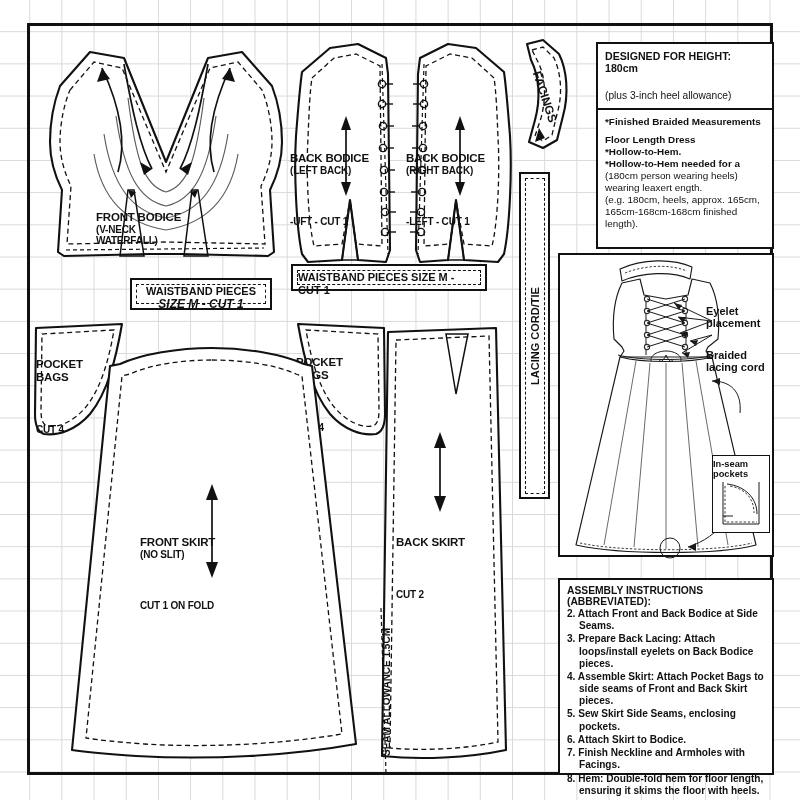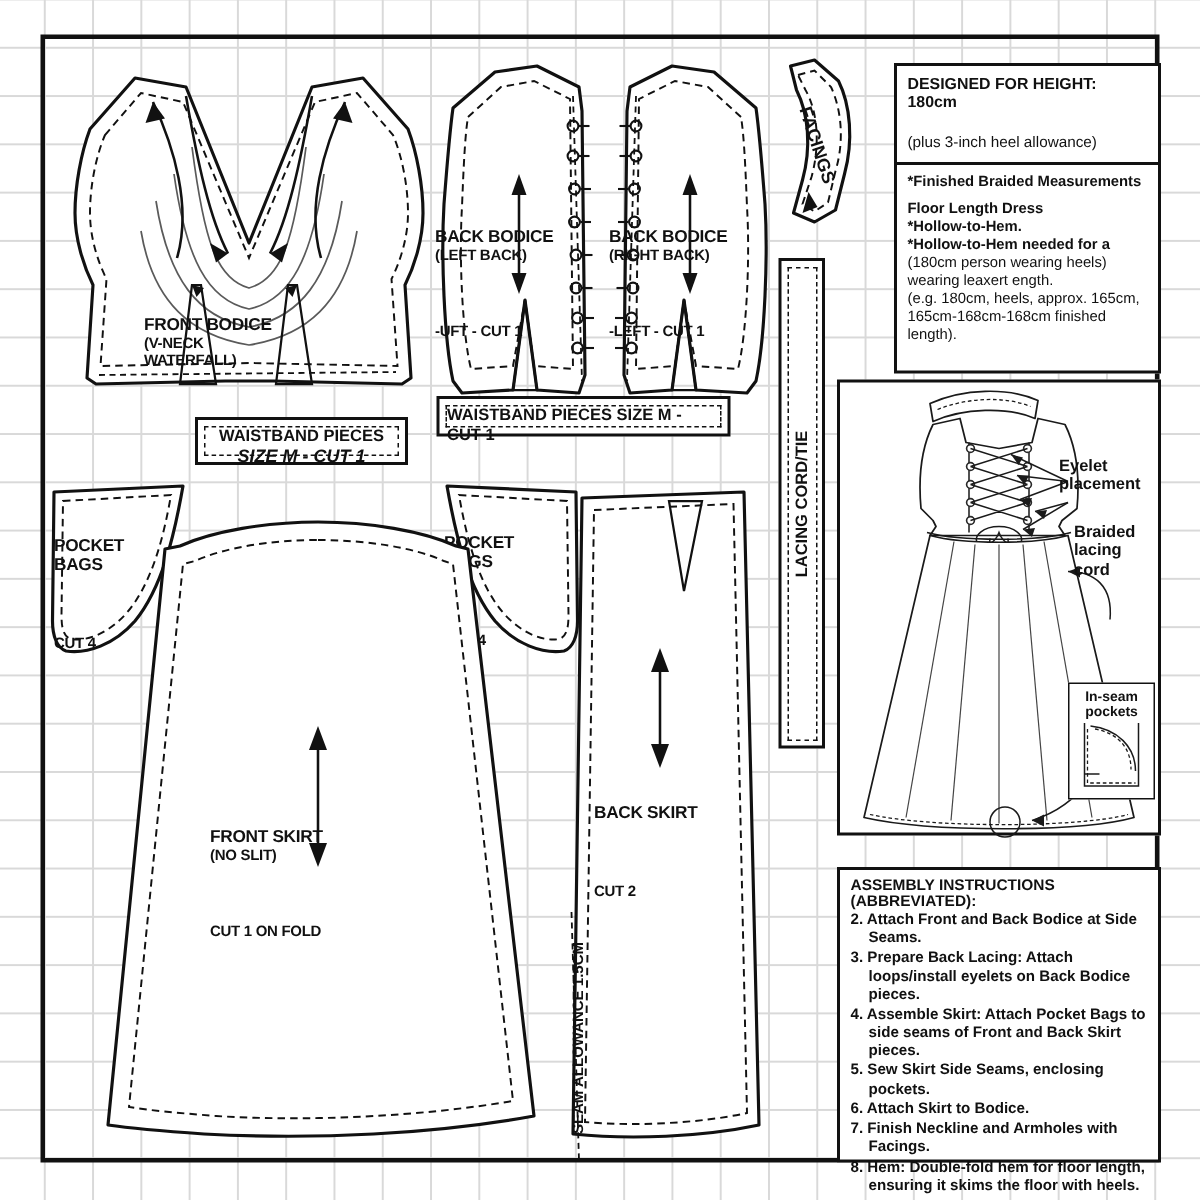--- a/index.html
+++ b/index.html
@@ -114,21 +114,21 @@
   
   .callout{
     position:absolute;font-size:11px;font-weight:bold;color:#111;
     line-height:1.12;white-space:pre-line;
   }
   #pocketInset{
     position:absolute;left:152px;top:200px;width:58px;height:78px;
     border:1.8px solid #111;background:#fff;box-sizing:border-box;
   }
   #pocketInset .cap{
-    font-size:9.3px;font-weight:bold;color:#111;text-align:center;
+    font-size:9.3px;font-weight:bold;color:#111;text-align:left;
     line-height:1.1;padding-top:3px;
   }
 </style>
 </head>
 <body>
 
 <div id="sheet">
 
   <div id="frame"></div>
 
@@ -313,21 +313,21 @@
         L296,424 C230,436 150,440 76,436 C48,434 26,432 12,430
         L50,46 L60,44 C82,34 118,28 152,28 Z"></path>
       <path class="dash" d="M152,40 C184,40 216,45 236,54 L242,56
         L282,414 C222,424 150,428 84,424 C58,422 38,420 26,418
         L62,56 L70,54 C90,45 120,40 152,40 Z"></path>
       <line class="arw" x1="152" y1="172" x2="152" y2="250"></line>
       <polygon class="arwfill" points="152,164 146,180 158,180"></polygon>
       <polygon class="arwfill" points="152,258 146,242 158,242"></polygon>
     </svg>
   </div>
-  <div class="lbl" style="left:140px;top:552px;width:128px;">
+  <div class="lbl" style="left:140px;top:536px;width:128px;">
     <div class="l1">FRONT SKIRT</div>
     <div class="l2">(NO SLIT)</div>
     <div class="l3">CUT 1 ON FOLD</div>
   </div>
 
   <div class="pc" style="left:372px;top:318px;">
     <svg width="140" height="456" viewBox="0 0 140 456">
       <path class="ol" d="M16,14 L124,10 L134,432 C96,440 48,442 10,438 Z"></path>
       <path class="dash" d="M24,22 L117,18 L126,424 C94,431 50,433 18,430 Z"></path>
 
@@ -432,21 +432,21 @@
 
       <path class="illusl" stroke-width="1.2" d="M152,126 C170,126 182,136 180,158"></path>
       <polygon fill="#1a1a1a" points="152,126 160,123 160,130"></polygon>
       <path class="illusl" stroke-width="1.2" d="M178,220 C180,254 160,282 128,292"></path>
       <polygon fill="#1a1a1a" points="128,292 136,288 136,296"></polygon>
       <circle class="illusl" cx="110" cy="293" r="10"></circle>
     </svg>
 
     <div class="callout" style="left:146px;top:50px;">Eyelet
 placement</div>
-    <div class="callout" style="left:156px;top:94px;">Braided
+    <div class="callout" style="left:146px;top:94px;">Braided
 lacing cord</div>
 
     <div id="pocketInset">
       <div class="cap">In-seam
 pockets</div>
       <svg width="56" height="48" viewBox="0 0 56 48" style="margin-top:1px;">
         <path class="illusl" d="M10,2 L10,44 L46,44 L46,2"></path>
         <path class="illusl" d="M14,4 C32,6 44,18 44,34"></path>
         <path class="illusdash" d="M17,6 C33,9 41,19 41,33"></path>
         <path class="illusdash" d="M12,6 L12,42 L44,42"></path>

